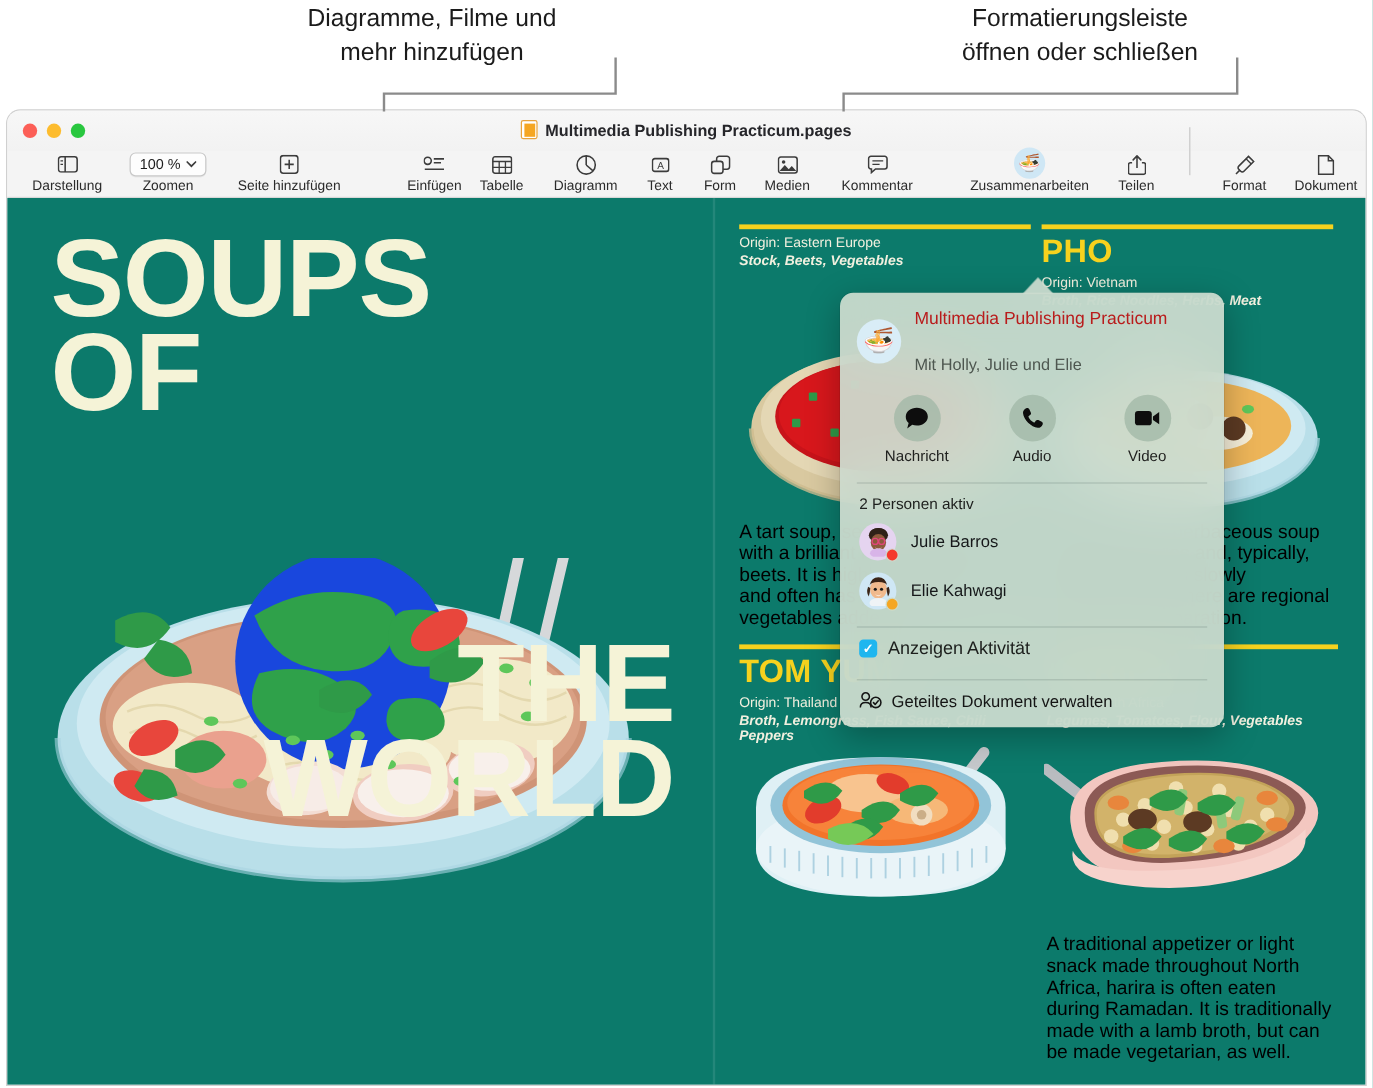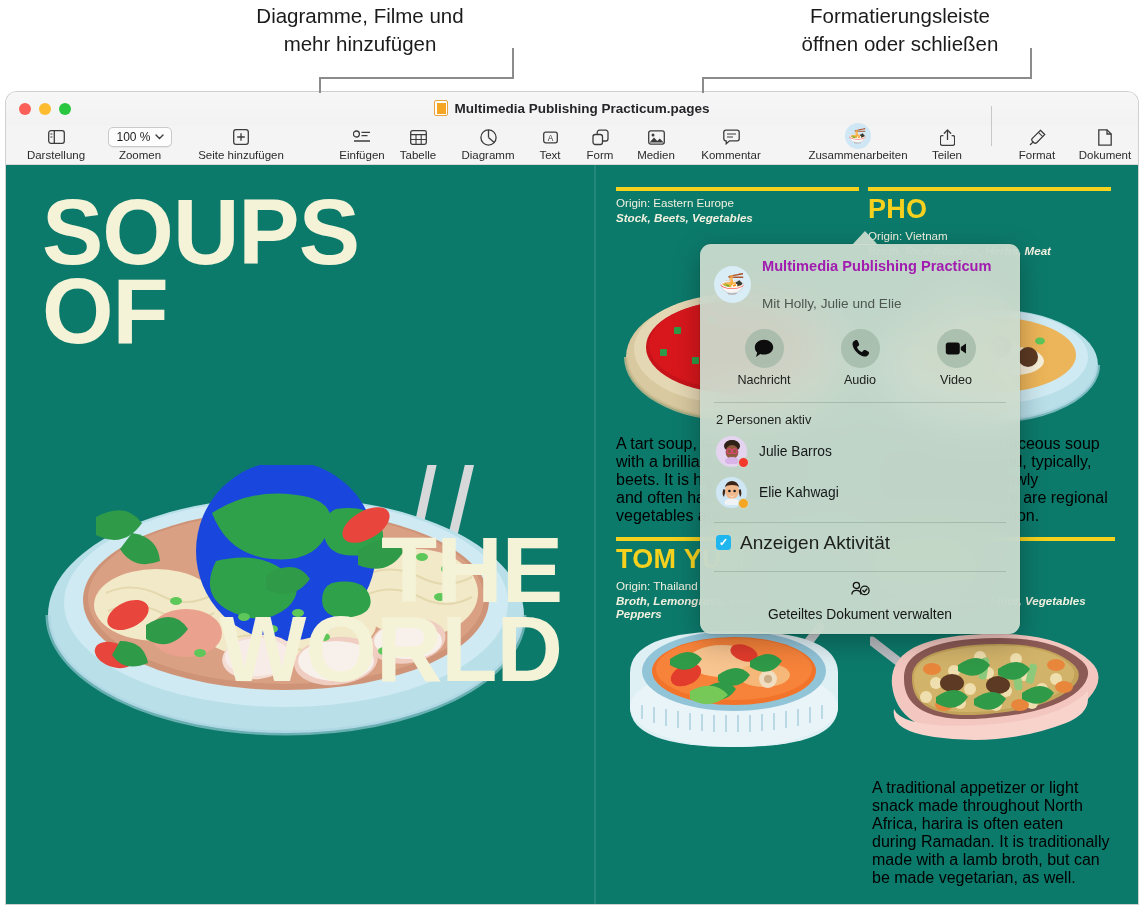--- a/index.html
+++ b/index.html
@@ -252,21 +252,21 @@
     padding: 14px 14px 6px 14px;
   }
   .pop-avatar {
     width: 37px; height: 37px;
     border-radius: 50%;
     background: #d9edf7;
     display: flex; align-items: center; justify-content: center;
     font-size: 21px;
     flex: none;
   }
-  .pop-title { font-size: 14.6px; font-weight: bold; color: #a21caf; line-height: 1.2; }
+  .pop-title { font-size: 14.6px; font-weight: normal; color: #b91c1c; line-height: 1.2; }
   .pop-sub { font-size: 13.6px; color: #4e5750; margin-top: 20px; }
 
   .pop-actions {
     display: flex;
     justify-content: space-around;
     padding: 12px 16px 6px;
   }
   .pop-action { text-align: center; width: 82px; }
   .pop-action .circ {
     width: 39px; height: 39px;
@@ -302,26 +302,26 @@
     display: flex; align-items: center; gap: 9px;
     padding: 9px 16px 8px;
   }
   .checkbox {
     width: 15px; height: 15px; border-radius: 3.5px;
     background: #1fb6ef;
     display: flex; align-items: center; justify-content: center;
     color: #fff; font-size: 11px; font-weight: bold;
     flex: none;
   }
-  .pop-check .clabel { font-size: 19px; color: #1d1f1d; }
+  .pop-check .clabel { font-size: 15px; color: #1d1f1d; }
 
   .pop-manage {
     display: flex; align-items: center; gap: 8px;
     padding: 9px 16px 4px;
-    font-size: 13.8px; color: #151515; flex-direction: column;
+    font-size: 13.8px; color: #151515;
   }
 </style>
 </head>
 <body>
 
 <div class="callouts">
   <div class="callout-text" id="callout-left-text">Diagramme, Filme und
 mehr hinzufügen</div>
   <div class="callout-text" id="callout-right-text">Formatierungsleiste
 öffnen oder schließen</div>

